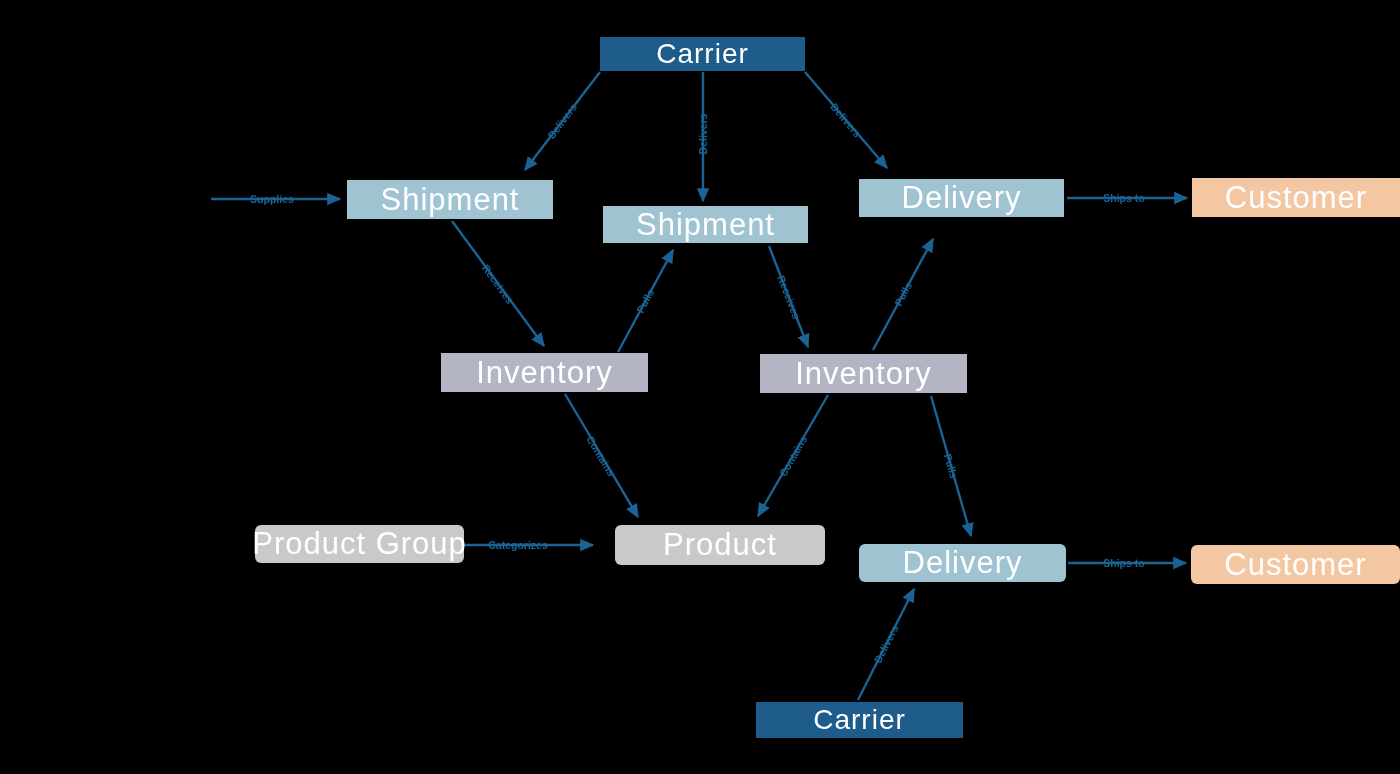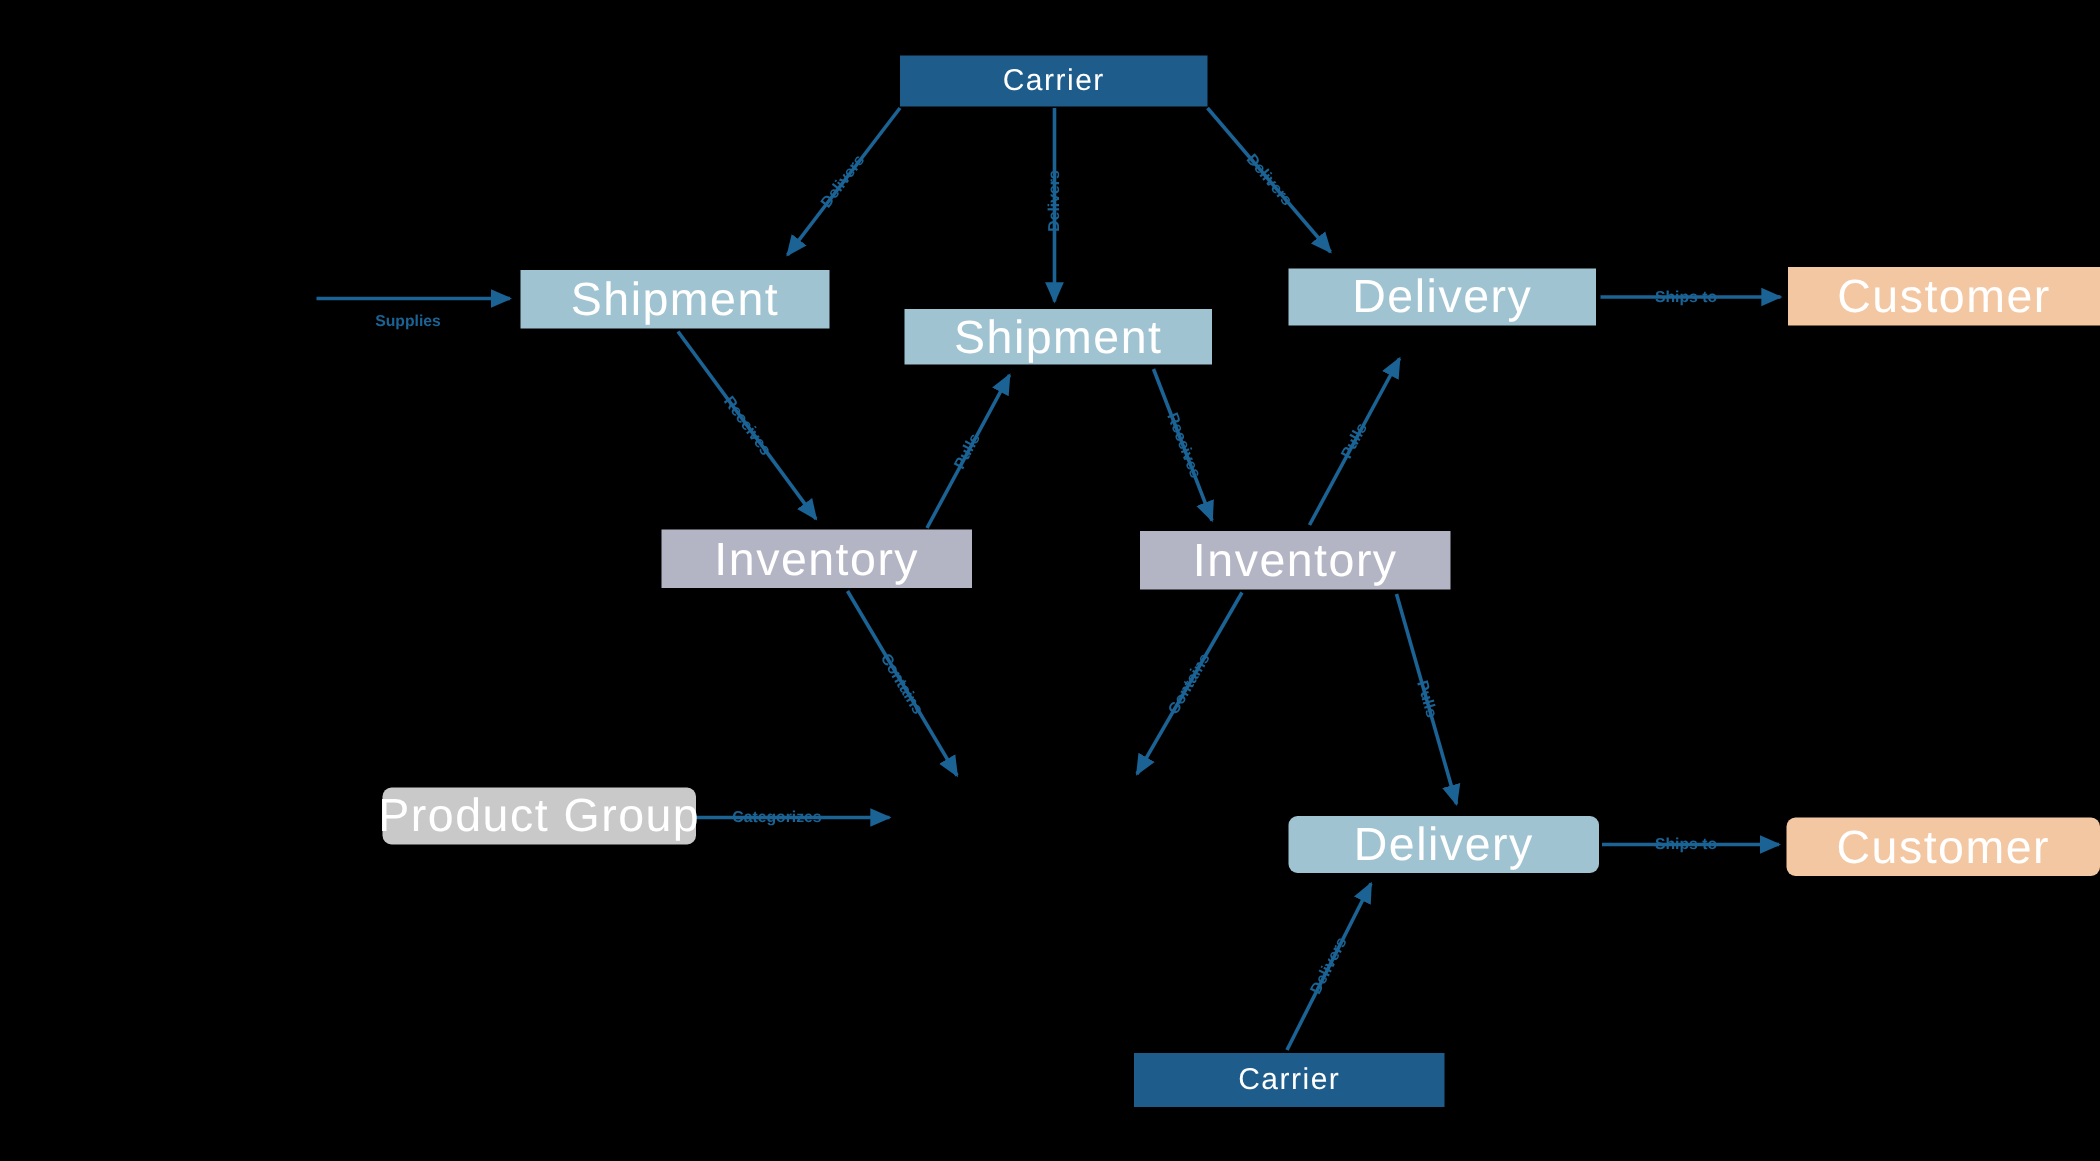--- a/index.html
+++ b/index.html
@@ -15,21 +15,21 @@
   #edges{position:absolute;left:0;top:0;width:1400px;height:774px;}
   .edge-line{stroke:var(--edge,#1b6394);stroke-width:2.4;fill:none;}
   #arrowhead path{fill:var(--edge,#1b6394);}
   .node{
     position:absolute;
     display:flex;align-items:center;justify-content:center;
     color:var(--node_text,#fff);
     font-size:31px;font-weight:400;letter-spacing:1px;
     white-space:nowrap;
   }
-  .node.carrier{background:var(--carrier,#1e5c8c);font-size:20px;}
+  .node.carrier{background:var(--carrier,#1e5c8c);font-size:28px;}
   .node.logistics{background:var(--logistics,#a0c3d1);}
   .node.partner{background:var(--partner,#f4c7a3);}
   .node.inventory{background:var(--inventory,#b3b5c4);text-align:center;}
   .node.product{background:var(--product,#c9c9c9);margin-left:17px;}
   .node.rounded{border-radius:6px;}
   .edge-label{
     position:absolute;
     color:var(--edge,#1b6394);
     font-size:10.5px;font-weight:bold;
     white-space:nowrap;
@@ -66,28 +66,29 @@
   </svg>
 
   <div class="node carrier" style="left:600px;top:37px;width:205px;height:34px;">Carrier</div>
   <div class="node logistics" style="left:347px;top:180px;width:206px;height:39px;">Shipment</div>
   <div class="node logistics" style="left:603px;top:206px;width:205px;height:37px;">Shipment</div>
   <div class="node logistics" style="left:859px;top:179px;width:205px;height:38px;">Delivery</div>
   <div class="node partner" style="left:1192px;top:178px;width:208px;height:39px;">Customer</div>
   <div class="node inventory" style="left:441px;top:353px;width:207px;height:39px;">Inventory</div>
   <div class="node inventory" style="left:760px;top:354px;width:207px;height:39px;">Inventory</div>
   <div class="node product rounded" style="left:238px;top:525px;width:209px;height:38px;">Product Group</div>
+  <div class="node product rounded" style="left:598px;top:525px;width:210px;height:40px;">Product</div>
   <div class="node logistics rounded" style="left:859px;top:544px;width:207px;height:38px;">Delivery</div>
   <div class="node partner rounded" style="left:1191px;top:545px;width:209px;height:39px;">Customer</div>
   <div class="node carrier" style="left:756px;top:702px;width:207px;height:36px;">Carrier</div>
 
   <div class="edge-label" style="left:562px;top:121px;--rot:-53deg;">Delivers</div>
   <div class="edge-label" style="left:703px;top:134px;--rot:-90deg;">Delivers</div>
   <div class="edge-label" style="left:846px;top:120px;--rot:50deg;">Delivers</div>
-  <div class="edge-label" style="left:272px;top:199px;margin-top:15px;--rot:0deg;">Supplies</div>
+  <div class="edge-label" style="left:272px;top:199px;--rot:0deg;">Supplies</div>
   <div class="edge-label" style="left:498px;top:284px;--rot:54deg;">Receives</div>
   <div class="edge-label" style="left:645px;top:301px;--rot:-62deg;">Pulls</div>
   <div class="edge-label" style="left:789px;top:297px;--rot:69deg;">Receives</div>
   <div class="edge-label" style="left:903px;top:294px;--rot:-62deg;">Pulls</div>
   <div class="edge-label" style="left:1124px;top:198px;--rot:0deg;">Ships to</div>
   <div class="edge-label" style="left:601px;top:456px;--rot:59deg;">Contains</div>
   <div class="edge-label" style="left:793px;top:456px;--rot:-60deg;">Contains</div>
   <div class="edge-label" style="left:951px;top:466px;--rot:74deg;">Pulls</div>
   <div class="edge-label" style="left:518px;top:545px;--rot:0deg;">Categorizes</div>
   <div class="edge-label" style="left:886px;top:644px;--rot:-63deg;">Delivers</div>

